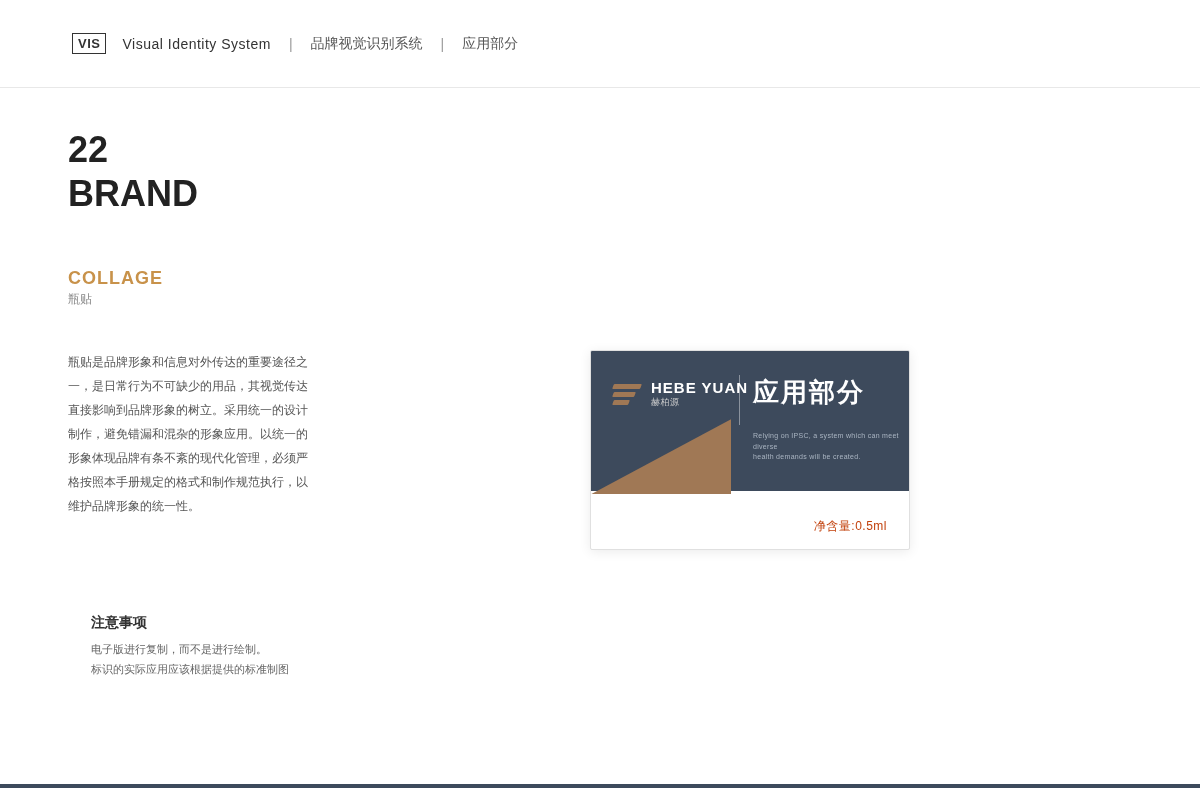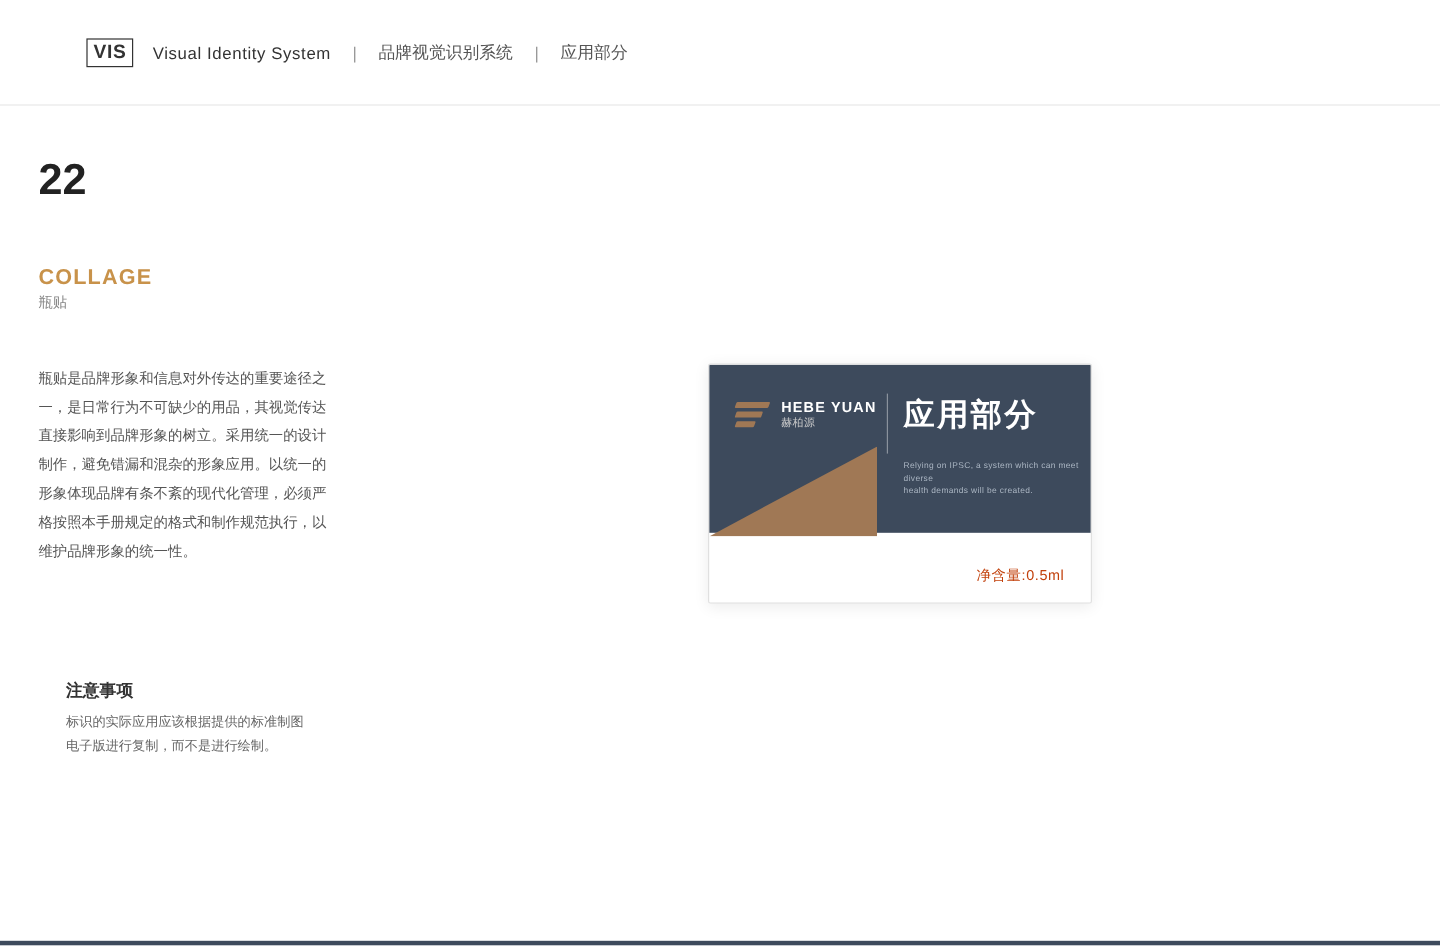--- a/index.html
+++ b/index.html
@@ -26,21 +26,21 @@
       height: 88px;
       display: flex;
       align-items: center;
       padding: 0 72px;
       border-bottom: 1px solid #e8e8e8;
     }
 
     .vis-badge {
       border: 1.5px solid #333;
       padding: 2px 5px;
-      font-size: 16px;
+      font-size: 13px;
       font-weight: bold;
       color: #333;
       letter-spacing: 0.5px;
       margin-right: 16px;
       text-align: center;
     }
 
     .header-title {
       font-size: 14px;
       color: #333;
@@ -63,21 +63,21 @@
       color: #555;
     }
 
     
     .main {
       position: absolute;
       top: 88px;
       left: 0;
       right: 0;
       bottom: 0;
-      padding: 0 32px;
+      padding: 0 68px;
     }
 
     
     .page-number {
       margin-top: 44px;
       font-size: 36px;
       font-weight: 700;
       color: #222;
       line-height: 1;
     }
@@ -192,21 +192,21 @@
     .logo-bar:nth-child(1) { width: 28px; transform: skewX(-20deg); }
     .logo-bar:nth-child(2) { width: 22px; transform: skewX(-20deg); }
     .logo-bar:nth-child(3) { width: 16px; transform: skewX(-20deg); }
 
     .logo-text-block {
       display: flex;
       flex-direction: column;
     }
 
     .logo-en-text {
-      font-size: 12px;
+      font-size: 15px;
       font-weight: 700;
       color: #fff;
       letter-spacing: 1px;
     }
 
     .logo-cn-text {
       font-size: 9px;
       color: #ccc;
       letter-spacing: 0.5px;
     }
@@ -286,20 +286,21 @@
   <span class="header-title">Visual Identity System</span>
   <span class="header-divider">|</span>
   <span class="header-subtitle">品牌视觉识别系统</span>
   <span class="header-divider">|</span>
   <span class="header-section">应用部分</span>
 </header>
 
 <main class="main">
 
   <div class="page-number">22</div>
+  <div class="brand-label">BRAND</div>
 
   <div class="section-title">
     <div class="collage-title">COLLAGE</div>
     <div class="collage-subtitle">瓶贴</div>
   </div>
 
   <div class="content-row">
 
     <div class="description-col">
       <p class="description-text">瓶贴是品牌形象和信息对外传达的重要途径之一，是日常行为不可缺少的用品，其视觉传达直接影响到品牌形象的树立。采用统一的设计制作，避免错漏和混杂的形象应用。以统一的形象体现品牌有条不紊的现代化管理，必须严格按照本手册规定的格式和制作规范执行，以维护品牌形象的统一性。</p>
@@ -334,20 +335,20 @@
         </div>
 
         <div class="card-amount">净含量:0.5ml</div>
       </div>
     </div>
   </div>
 
   <div class="notes-section">
     <div class="notes-title">注意事项</div>
     <div class="notes-text">
+      <div>电子版进行复制，而不是进行绘制。</div>
       <div>标识的实际应用应该根据提供的标准制图</div>
-      <div>电子版进行复制，而不是进行绘制。</div>
     </div>
   </div>
 
 </main>
 
 <div class="bottom-line"></div>
 
 </body></html>

